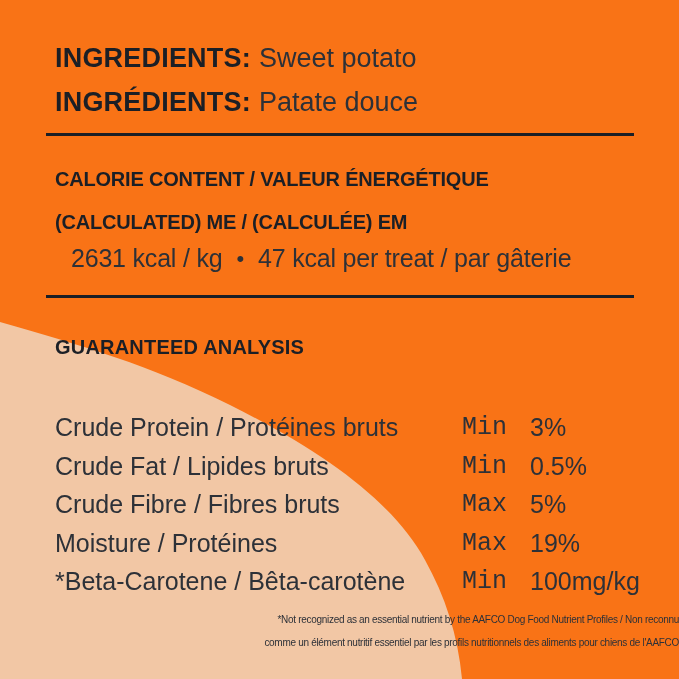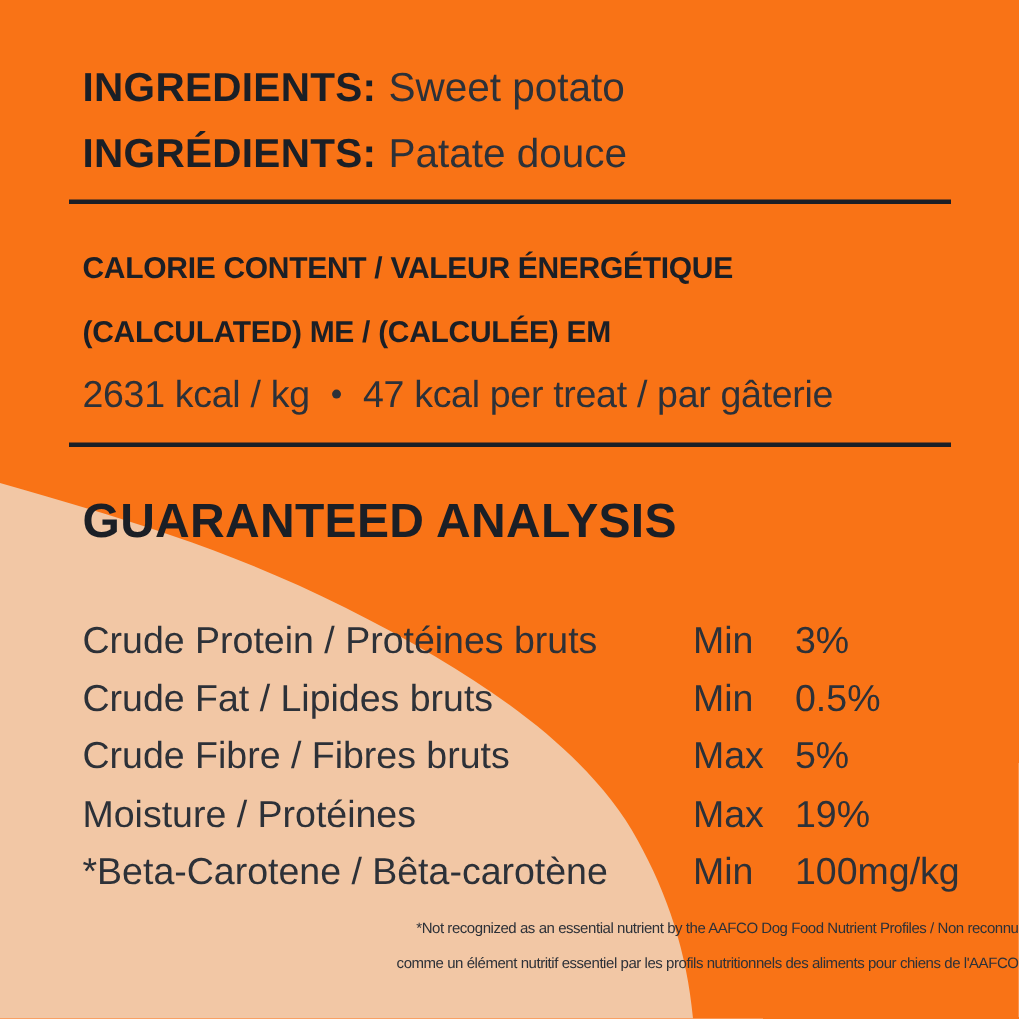--- a/index.html
+++ b/index.html
@@ -28,30 +28,30 @@
   .ing-label { font-weight: bold; letter-spacing: 0.2px; }
   .ing-value { font-weight: normal; color: #2d3138; margin-left: 8px; }
 
   
   .divider { left: 46px; width: 588px; height: 3px; background: #1b1f26; }
   .divider-1 { top: 133px; }
   .divider-2 { top: 295px; }
 
   
   .calorie-head { left: 55px; top: 158px; font-size: 20px; font-weight: bold; line-height: 43px; letter-spacing: -0.2px; white-space: nowrap; }
-  .calorie-body { left: 55px; top: 242px; font-size: 25px; color: #2d3138; line-height: 42px; letter-spacing: -0.2px; white-space: nowrap; }
+  .calorie-body { left: 71px; top: 242px; font-size: 25px; color: #2d3138; line-height: 32px; letter-spacing: -0.2px; white-space: nowrap; }
   .calorie-bullet { display: inline-block; margin: 0 14px; font-size: 22px; vertical-align: 1px; }
 
   
-  .analysis-head { left: 55px; top: 330px; font-size: 32px; font-weight: bold; line-height: 34px; letter-spacing: 0.2px; white-space: nowrap; }
+  .analysis-head { left: 55px; top: 330px; font-size: 20px; font-weight: bold; line-height: 34px; letter-spacing: 0.2px; white-space: nowrap; }
 
   .analysis-table { left: 55px; top: 404px; width: 585px; }
   .analysis-row { display: flex; align-items: flex-end; height: 38.4px; font-size: 25px; color: #2d3138; white-space: nowrap; }
   .col-label { width: 407px; flex: 0 0 407px; overflow: visible; }
-  .col-qualifier { width: 68px; flex: 0 0 68px; }
+  .col-qualifier { width: 68px; flex: 0 0 68px; font-family: Liberation Mono, monospace; }
   .col-value { flex: 1; }
 
   
   .footnote { left: 0; top: 609px; width: 679px; text-align: right; font-size: 10px; line-height: 22.5px; color: #2d3138; letter-spacing: -0.3px; }
   .footnote div { white-space: nowrap; }
 </style>
 </head>
 <body>
 
 <div class="canvas">

